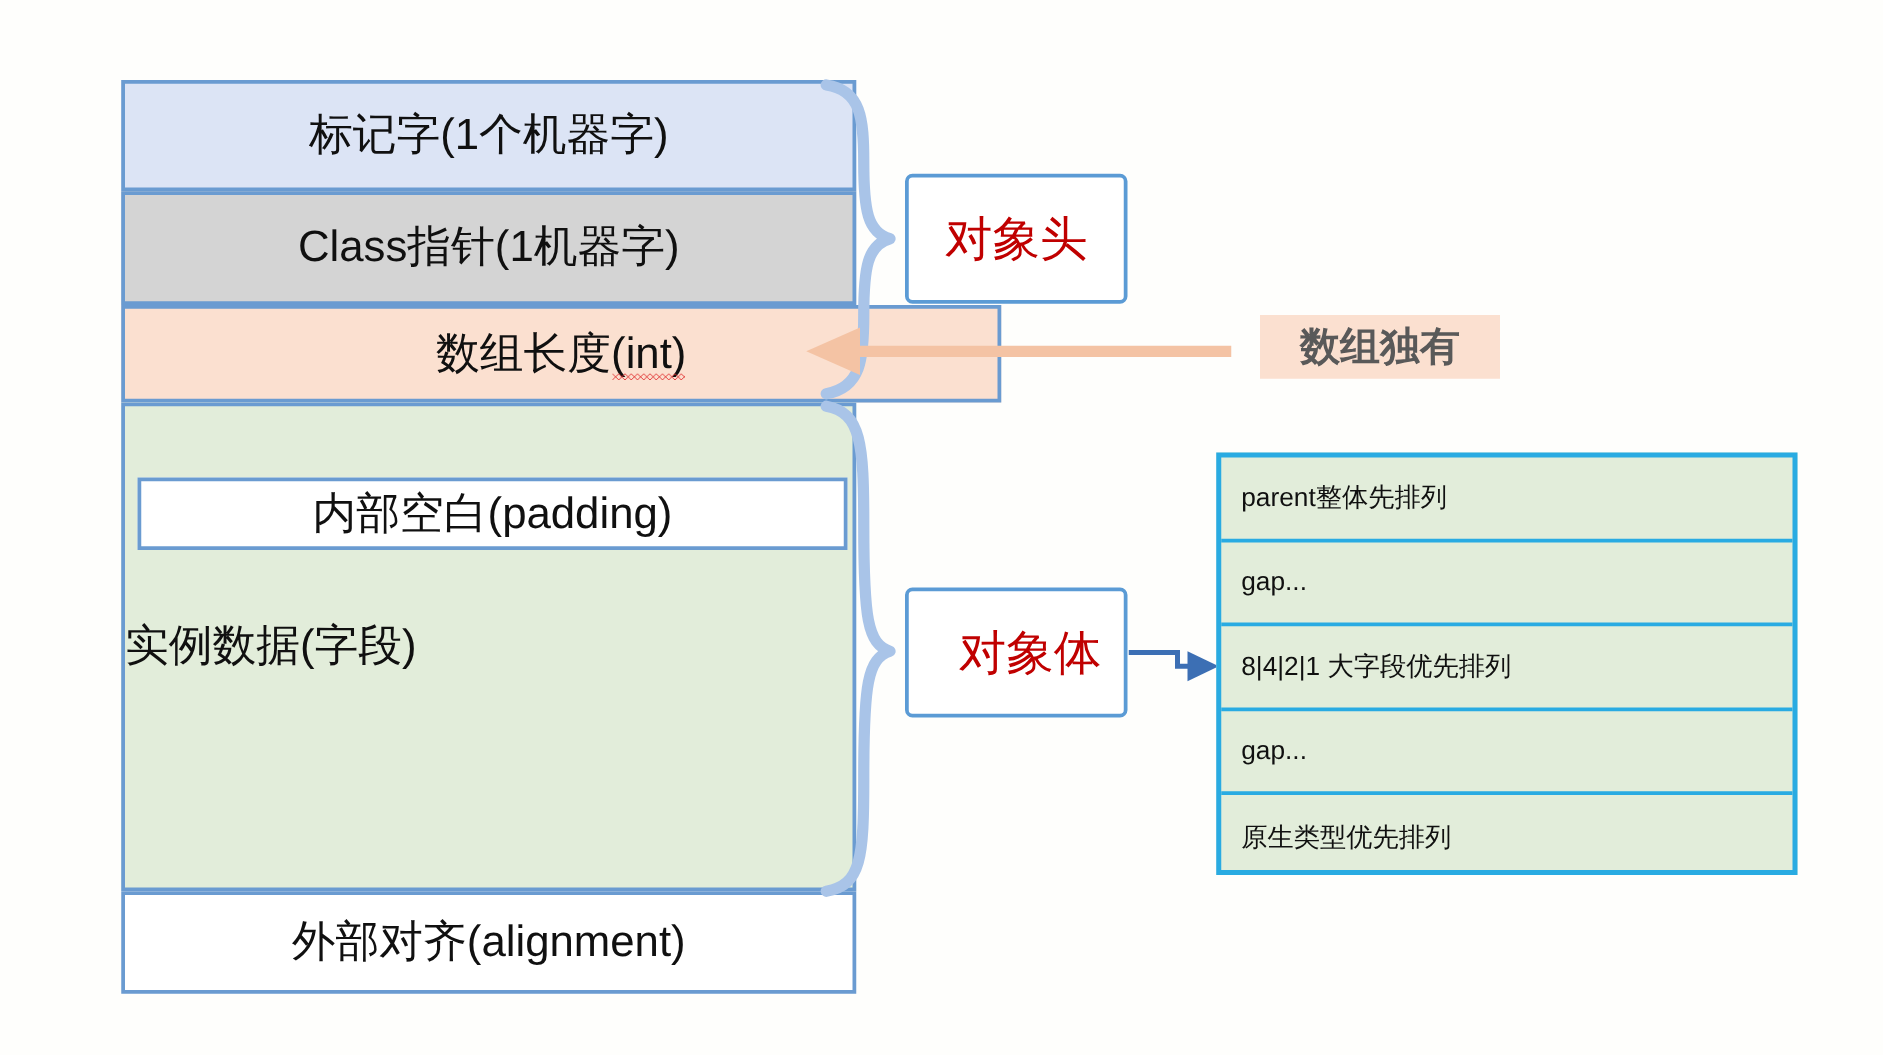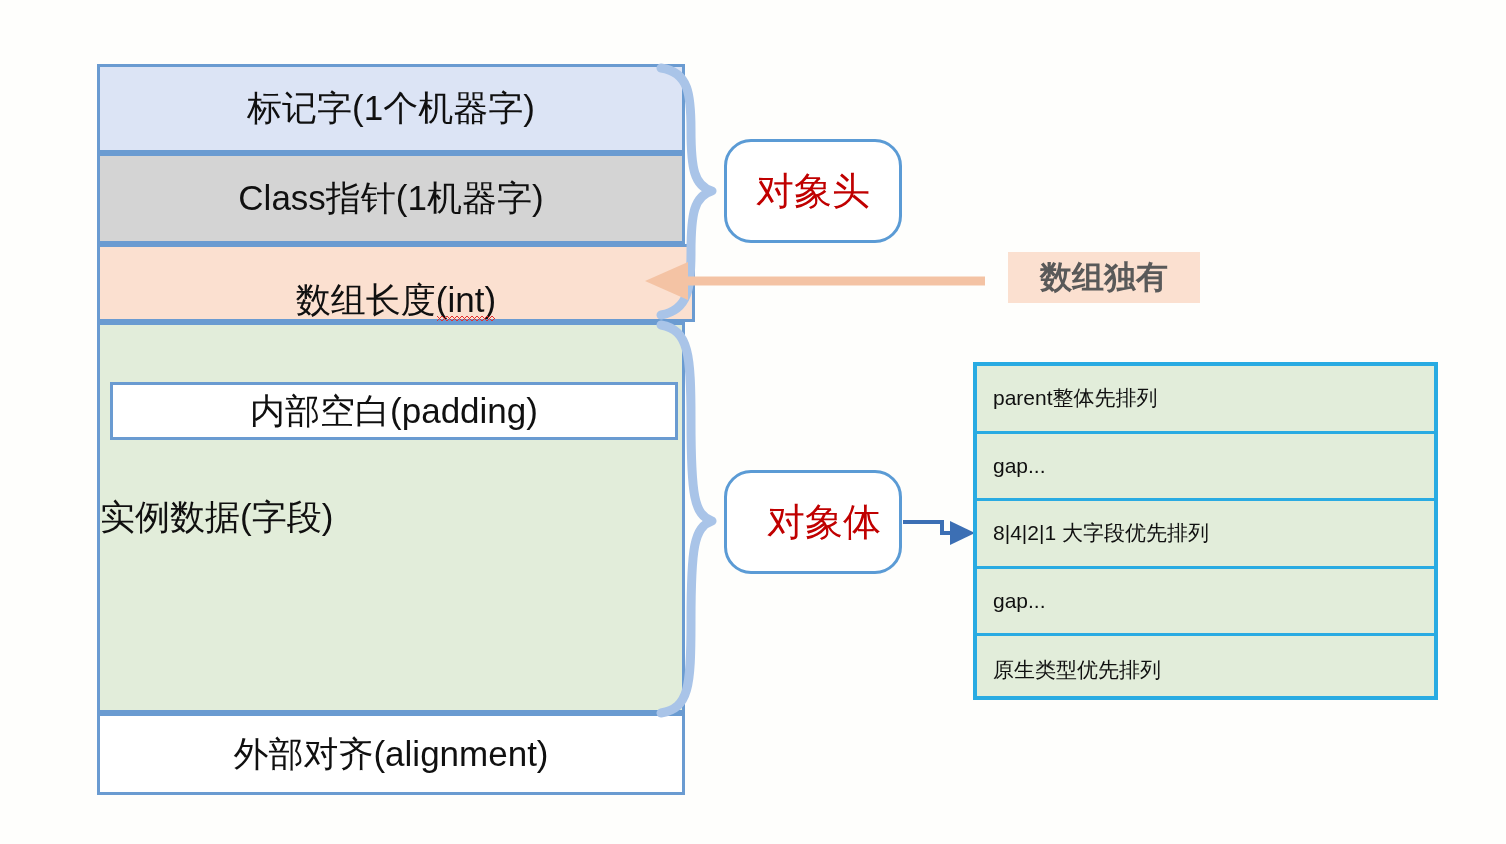--- a/index.html
+++ b/index.html
@@ -19,21 +19,21 @@
     border:3px solid #6A9BD1;
     display:flex;align-items:center;justify-content:center;
     color:#101010;
     font-size:35px;
     line-height:1.1;
     white-space:nowrap;
     margin-left:40px;
   }
   #row-markword{left:57px;top:64px;width:588px;height:89px;background:#DCE4F5;}
   #row-classptr{left:57px;top:153px;width:588px;height:91px;background:#D4D4D4;}
-  #row-arraylen{left:57px;top:244px;width:598px;height:78px;background:#FBE0D0;align-items:flex-end;}
+  #row-arraylen{left:57px;top:244px;width:704px;height:78px;background:#FBE0D0;}
   #row-instance{left:57px;top:322px;width:588px;height:391px;background:#E2EDDA;
                 display:block;}
   #row-alignment{left:57px;top:713px;width:588px;height:82px;background:#FFFFFF;}
 
   
   #box-padding{
     position:absolute;
     left:10px;top:57px;width:568px;height:58px;
     box-sizing:border-box;
     border:3px solid #6A9BD1;
@@ -60,21 +60,21 @@
       linear-gradient(45deg,transparent 45%,#E03030 45%,#E03030 55%,transparent 55%),
       linear-gradient(-45deg,transparent 45%,#E03030 45%,#E03030 55%,transparent 55%);
     background-size:5px 5px;
     background-repeat:repeat-x;
   }
 
   
   .callout{
     position:absolute;box-sizing:border-box;
     border:3px solid #5B9BD5;
-    border-radius:27px;
+    border-radius:6px;
     background:#FFFFFF;
     display:flex;align-items:center;justify-content:center;
     color:#C00000;font-size:38px;white-space:nowrap;
   }
   #callout-header{left:724px;top:139px;width:178px;height:104px;}
   #callout-body{left:724px;top:470px;width:178px;height:104px;padding-left:22px;}
 
   
   #label-array-only{
     position:absolute;left:988px;top:252px;width:192px;height:51px;

